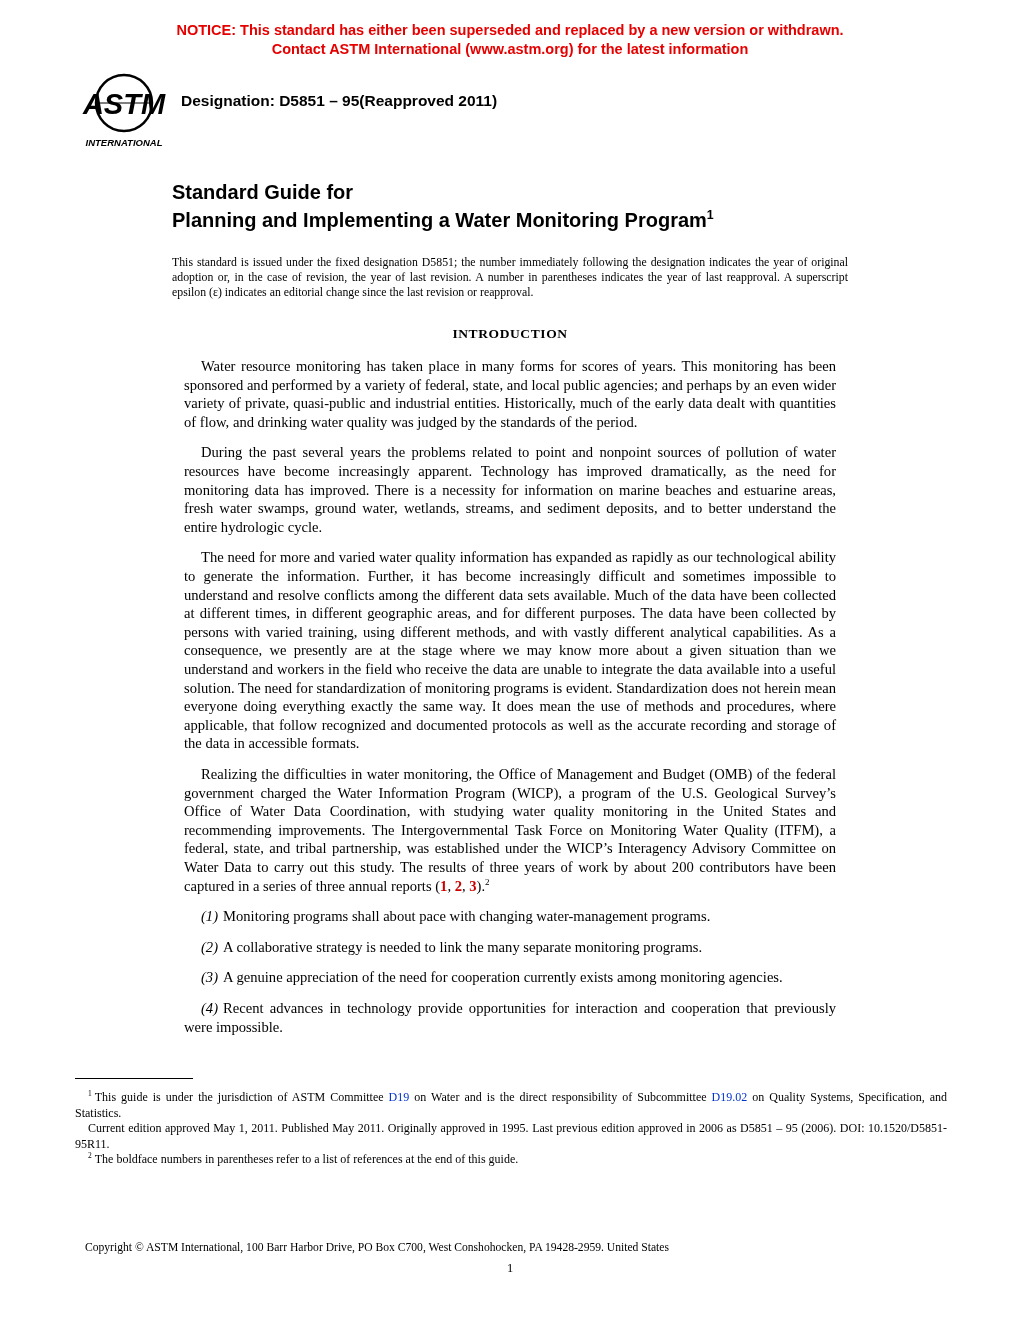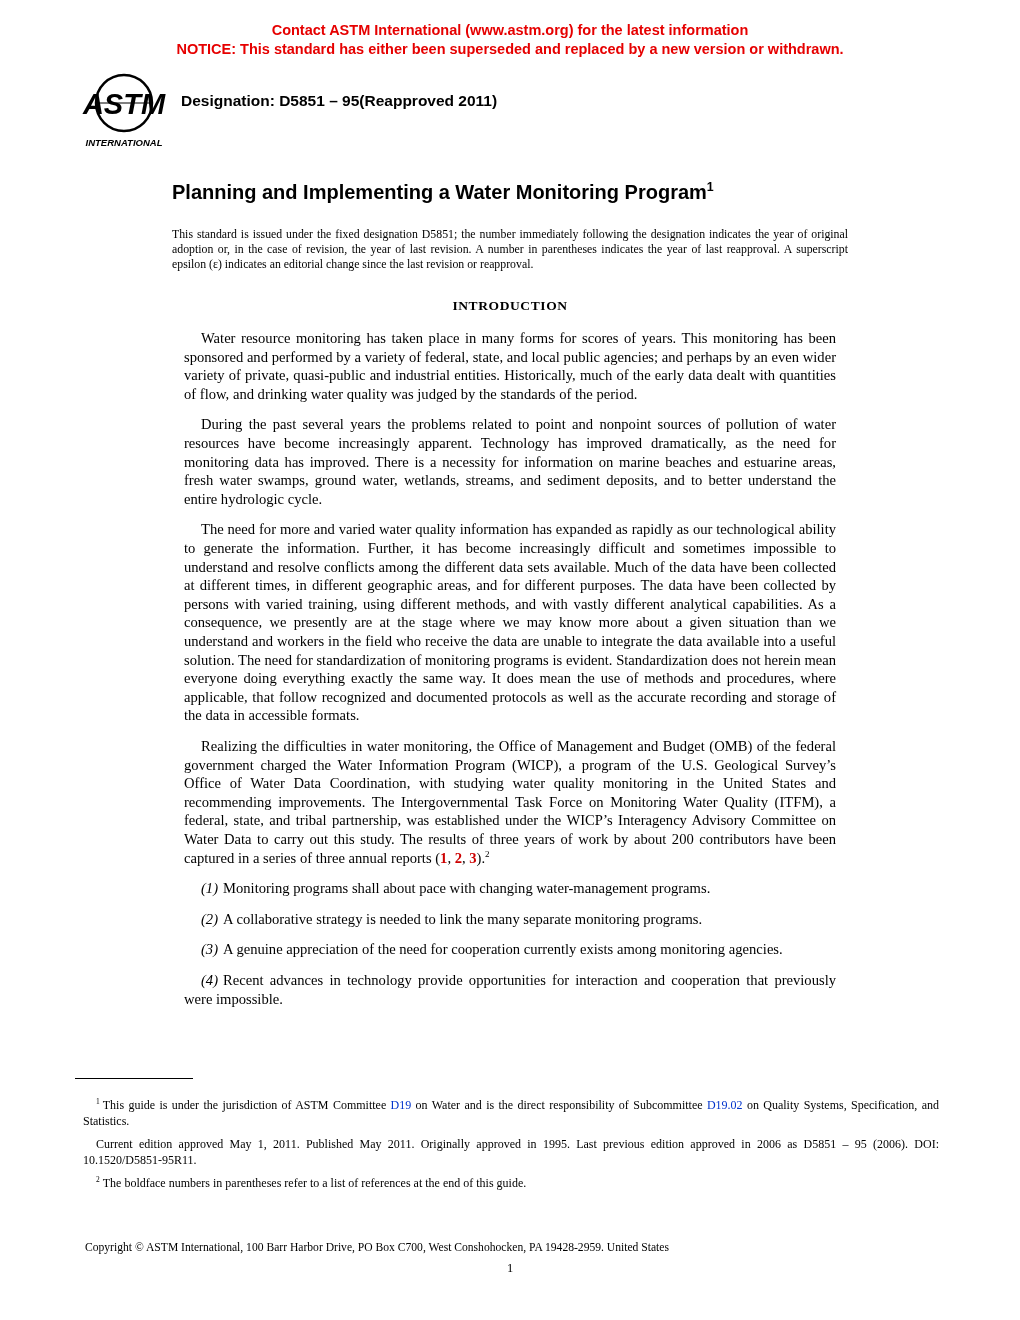--- a/index.html
+++ b/index.html
@@ -68,47 +68,48 @@
     width: 118px; height: 0;
     border-top: 1.2px solid #000;
   }
   .footnotes {
     position: absolute; left: 75px; top: 1090px;
     width: 872px;
     font-size: 12px;
     line-height: 15.6px;
     text-align: justify;
   }
-  .footnotes p { margin: 8px; text-indent: 13px; }
+  .footnotes p { margin: 0; text-indent: 13px; }
   .link { color: #0033cc; }
   .copyright { position: absolute; left: 85px; top: 1241px; font-size: 11.6px; }
   .page-num { position: absolute; left: 0; top: 1261px; width: 100%; text-align: center; font-size: 12.5px; }
 </style>
 </head>
 <body>
 
 <div class="notice">
+  <div>NOTICE: This standard has either been superseded and replaced by a new version or withdrawn.</div>
   <div>Contact ASTM International (www.astm.org) for the latest information</div>
-  <div>NOTICE: This standard has either been superseded and replaced by a new version or withdrawn.</div>
 </div>
 
 <div class="header-row">
   <div class="logo-block">
     <svg width="98" height="80" viewBox="0 0 98 80">
       <circle cx="49" cy="33" r="28" fill="none" stroke="#000" stroke-width="2.5"></circle>
       <path d="M21 33 h56" stroke="#000" stroke-width="1"></path>
       <text x="49" y="44" text-anchor="middle" font-family="Liberation Sans, sans-serif" font-size="29" font-weight="bold" font-style="italic">ASTM</text>
       <text x="49" y="76" text-anchor="middle" font-family="Liberation Sans, sans-serif" font-size="9.5" font-weight="bold" font-style="italic">INTERNATIONAL</text>
     </svg>
   </div>
   <div class="designation">Designation: D5851 – 95(Reapproved 2011)</div>
 </div>
 
 <div class="main-col">
   <div class="title-block">
+    <div>Standard Guide for</div>
     <div><span>Planning and Implementing a Water Monitoring Program</span><sup>1</sup></div>
   </div>
 
   <div class="preamble">This standard is issued under the fixed designation D5851; the number immediately following the designation indicates the year of original adoption or, in the case of revision, the year of last revision. A number in parentheses indicates the year of last reapproval. A superscript epsilon (ε) indicates an editorial change since the last revision or reapproval.</div>
 
   <div class="intro-heading">INTRODUCTION</div>
 
   <div class="body-text">
     <p>Water resource monitoring has taken place in many forms for scores of years. This monitoring has been sponsored and performed by a variety of federal, state, and local public agencies; and perhaps by an even wider variety of private, quasi-public and industrial entities. Historically, much of the early data dealt with quantities of flow, and drinking water quality was judged by the standards of the period.</p>
     <p>During the past several years the problems related to point and nonpoint sources of pollution of water resources have become increasingly apparent. Technology has improved dramatically, as the need for monitoring data has improved. There is a necessity for information on marine beaches and estuarine areas, fresh water swamps, ground water, wetlands, streams, and sediment deposits, and to better understand the entire hydrologic cycle.</p>

